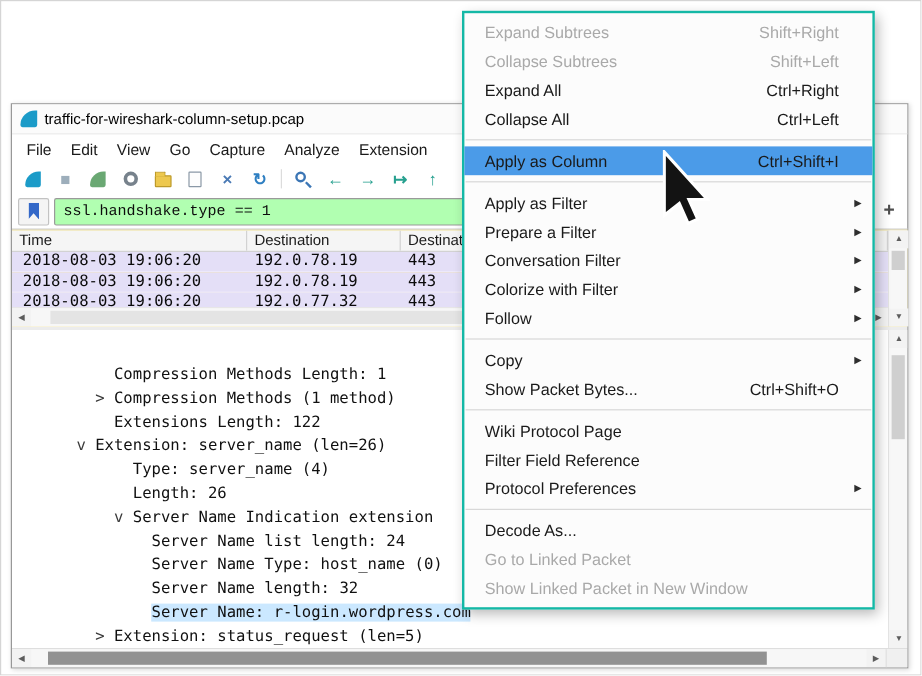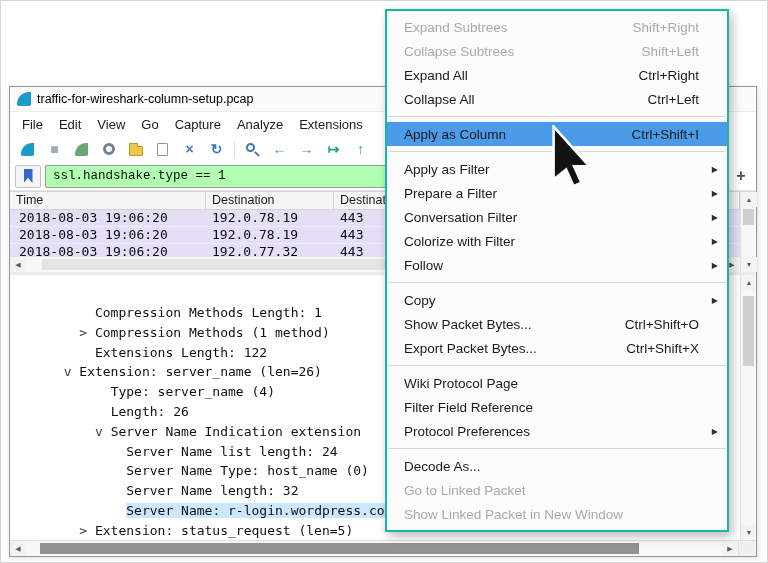--- a/index.html
+++ b/index.html
@@ -101,21 +101,21 @@
       <span>traffic-for-wireshark-column-setup.pcap</span>
     </div>
 
     <div class="menubar">
         <span class="menu-item">File</span>
         <span class="menu-item">Edit</span>
         <span class="menu-item">View</span>
         <span class="menu-item">Go</span>
         <span class="menu-item">Capture</span>
         <span class="menu-item">Analyze</span>
-        <span class="menu-item">Extensions</span>
+        <span class="menu-item">Extension</span>
       </div>
 
     <div class="toolbar">
         <div class="tbtn">
           <span class="shape-fin"></span>
         </div>
         <div class="tbtn">
           <span class="tb-glyph" style="color: rgb(157, 174, 187);">■</span>
         </div>
         <div class="tbtn">
@@ -285,24 +285,20 @@
       </div>
       <div class="msep"></div>
       <div class="mitem">
         <span class="mlabel">Copy</span>
         <span class="marrow">▶</span>
       </div>
       <div class="mitem">
         <span class="mlabel">Show Packet Bytes...</span>
         <span class="mshortcut">Ctrl+Shift+O</span>
       </div>
-      <div class="mitem">
-        <span class="mlabel">Export Packet Bytes...</span>
-        <span class="mshortcut">Ctrl+Shift+X</span>
-      </div>
       <div class="msep"></div>
       <div class="mitem">
         <span class="mlabel">Wiki Protocol Page</span>
       </div>
       <div class="mitem">
         <span class="mlabel">Filter Field Reference</span>
       </div>
       <div class="mitem">
         <span class="mlabel">Protocol Preferences</span>
         <span class="marrow">▶</span>

